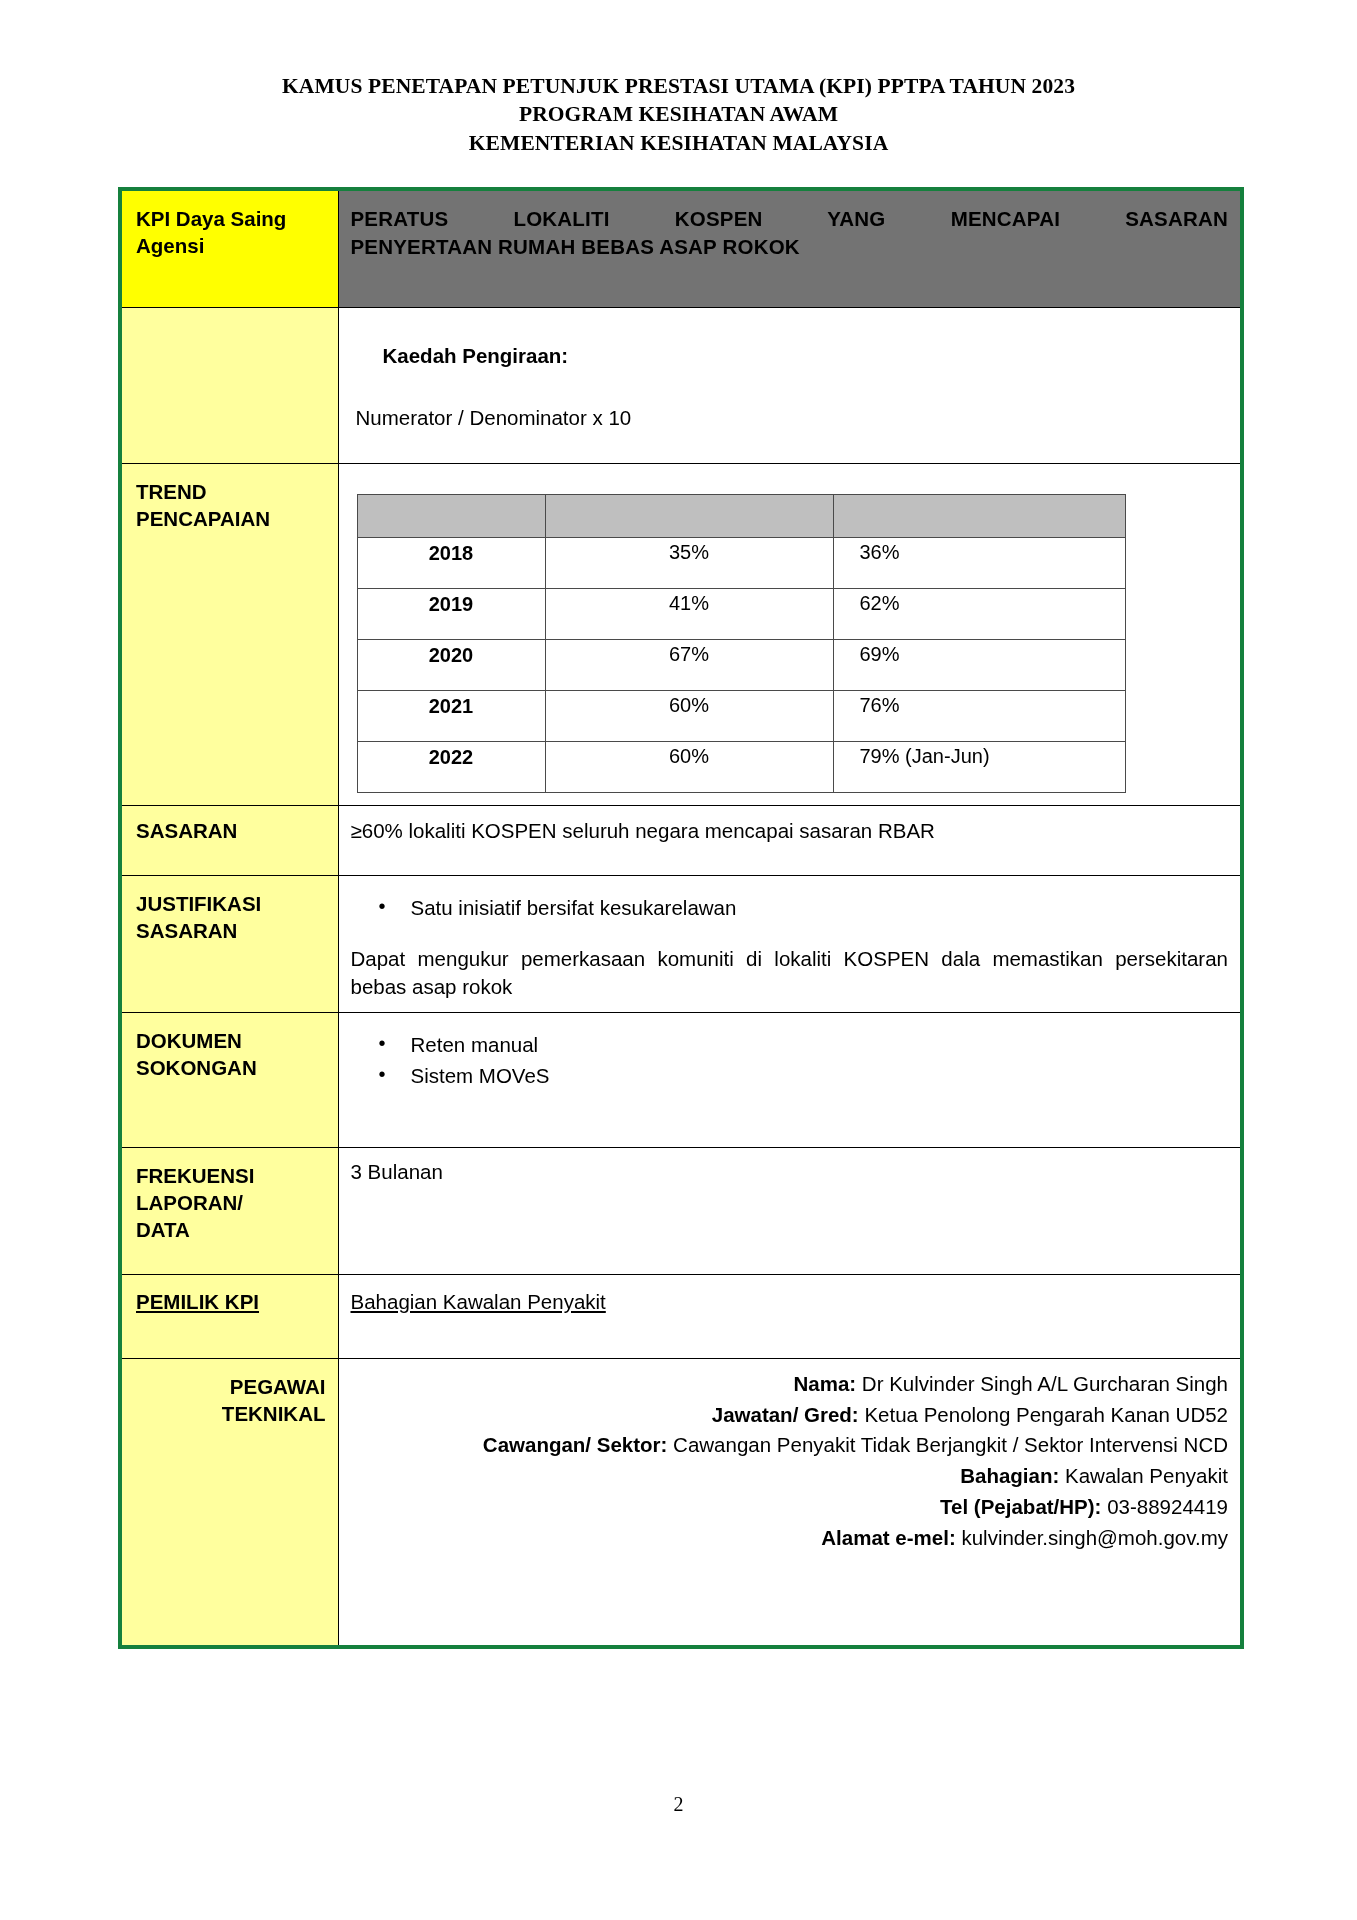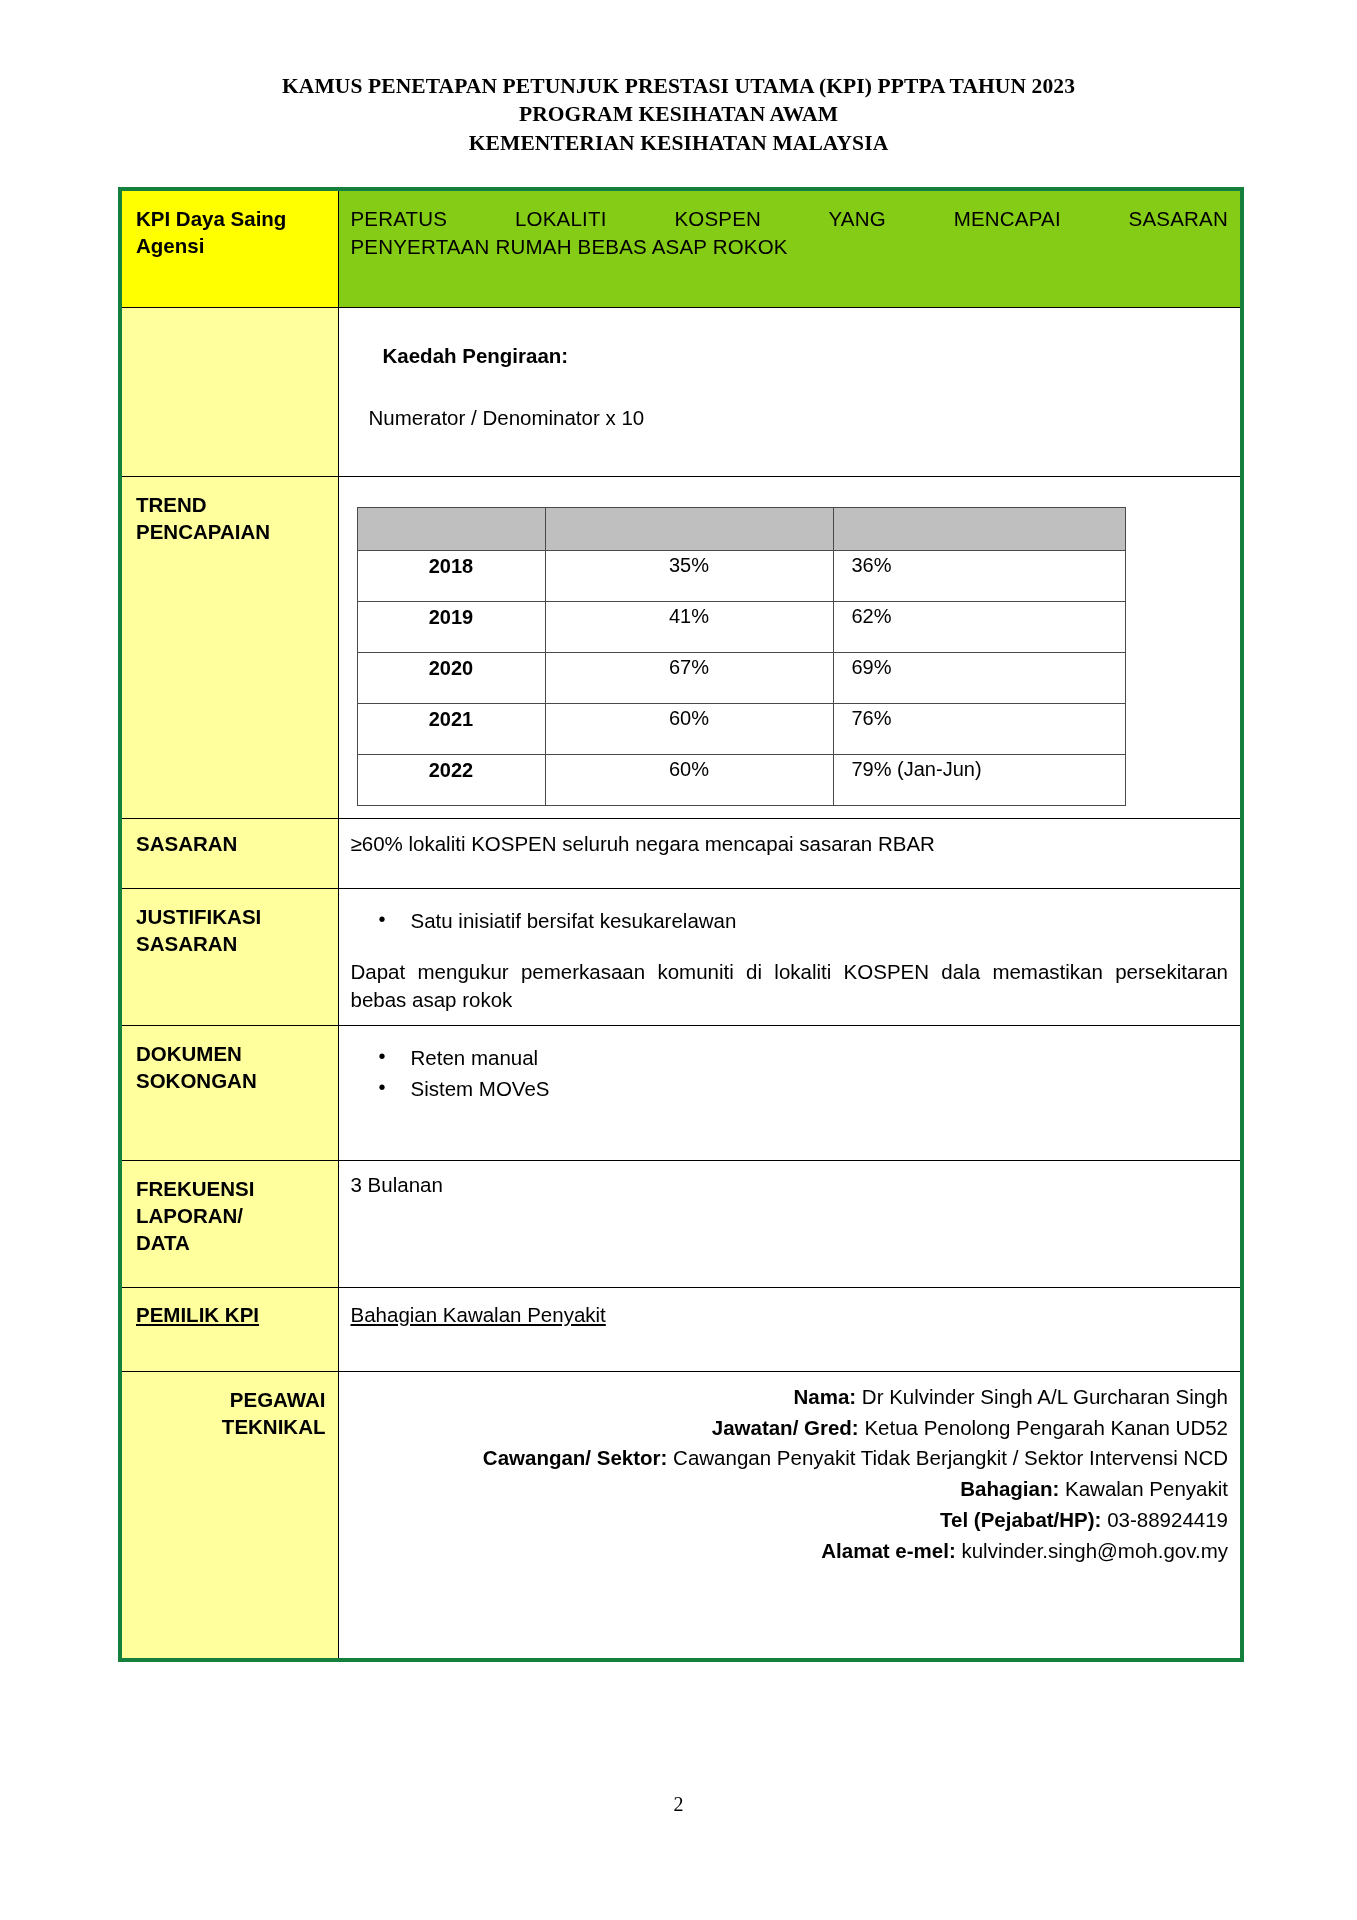--- a/index.html
+++ b/index.html
@@ -62,43 +62,43 @@
   }
   .label-cell.hdr {
     background: #ffff00;
   }
   .body-cell {
     background: #ffffff;
     font-size: 20.5px;
     line-height: 1.36;
   }
   .body-cell.hdr {
-    background: #84cc16;
-    font-weight: normal;
+    background: #737373;
+    font-weight: bold;
     text-align: justify;
     text-align-last: justify;
     letter-spacing: 0.2px;
     padding-top: 14px !important;
   }
   .hdr-title-line2 {
     text-align: left;
     text-align-last: left;
     display: block;
   }
   .hdr-title-line1 { display: block; }
 
   .row-title td { height: 92px; }
   .row-kaedah .body-cell { padding-top: 34px !important; padding-bottom: 26px !important; }
   .kaedah-heading {
     font-weight: bold;
     font-size: 20.5px;
     margin: 0 0 34px 0;
     padding-left: 32px;
   }
-  .kaedah-formula { font-size: 20.5px; margin: 18px; }
+  .kaedah-formula { font-size: 20.5px; margin: 5px; }
 
   
   .row-trend .body-cell { padding: 30px 0 12px 10px !important; }
   .trend-table {
     border-collapse: collapse;
     table-layout: fixed;
     width: 768px;
     margin-left: 8px;
   }
   .trend-table td {
@@ -117,21 +117,21 @@
   }
   .trend-table .v1 {
     text-align: center;
     vertical-align: top;
     padding-top: 1px;
   }
   .trend-table .v2 {
     text-align: left;
     vertical-align: top;
     padding-top: 1px;
-    padding-left: 18px;
+    padding-left: 26px;
   }
   col.t-yr { width: 188px; }
   col.t-v1 { width: 288px; }
   col.t-v2 { width: 292px; }
 
   
   .plain-line { font-size: 20.5px; margin: 0; }
   .just-par {
     font-size: 20.5px;
     margin: 22px 0 0 0;

